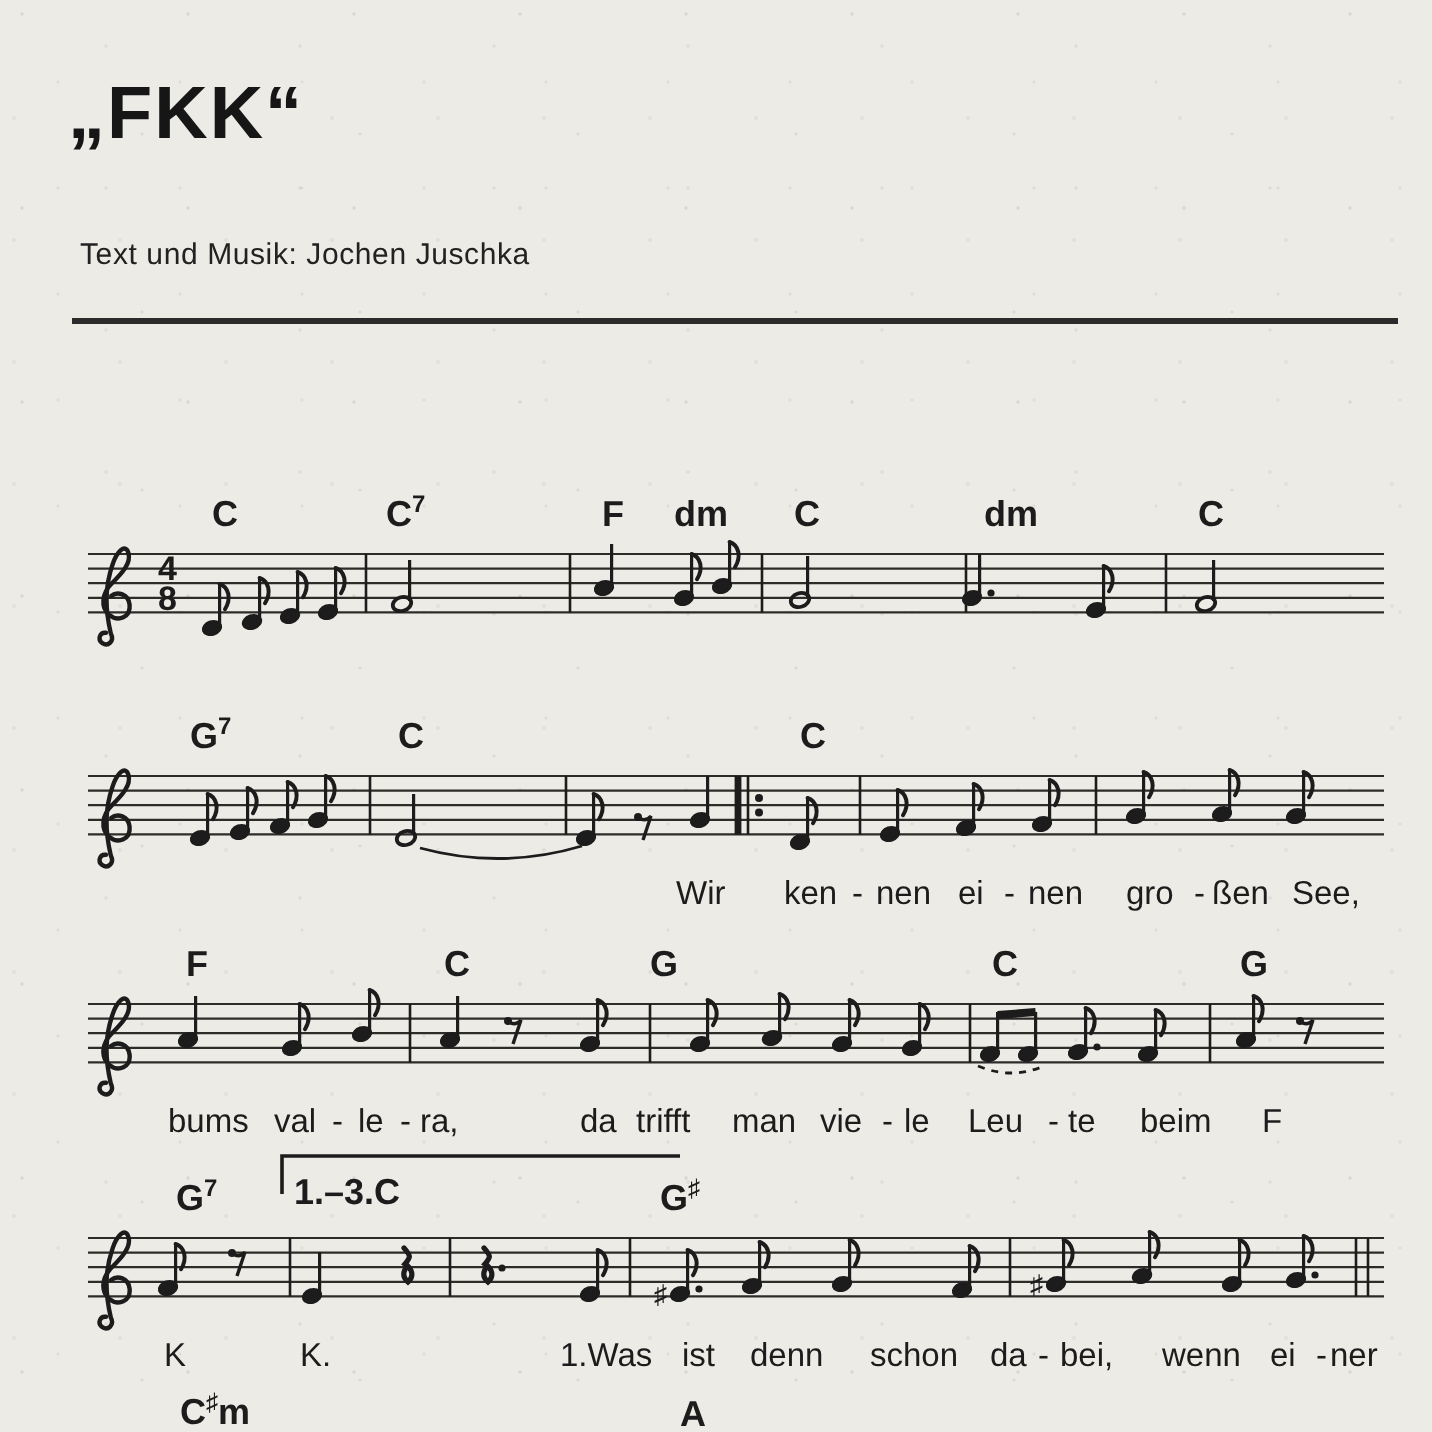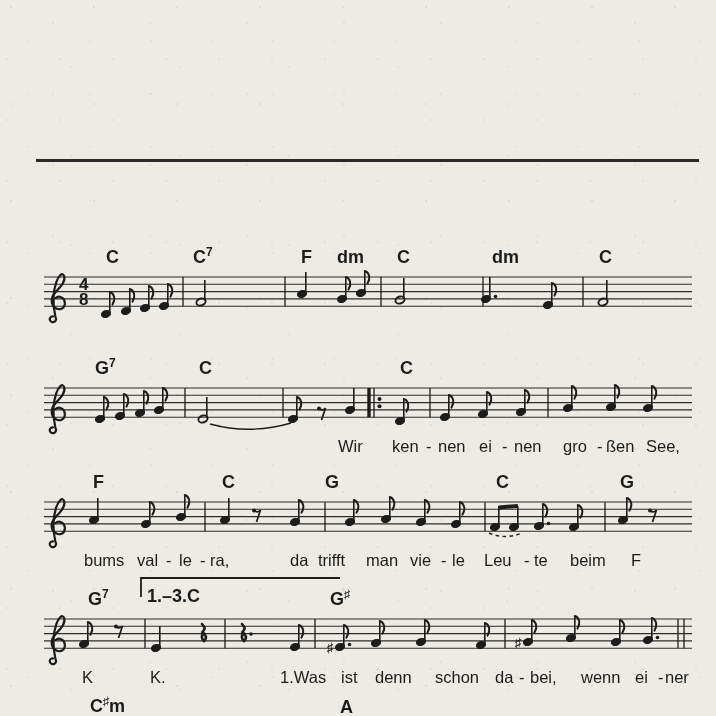--- a/index.html
+++ b/index.html
@@ -27,20 +27,22 @@
   .rule{
     position:absolute;left:36px;top:159px;width:663px;height:3px;
     background:#2b2b2b;border:none;
   }
   svg.score{position:absolute;left:0;top:0;}
 </style>
 </head>
 <body>
 
 <div class="page">
+  <h1 class="title">„FKK“</h1>
+  <div class="credit">Text und Musik: Jochen Juschka</div>
   <div class="rule"></div>
   <svg class="score" width="716" height="716" viewBox="0 0 716 716">
       <g>
         <line x1="44" y1="277" x2="692" y2="277" stroke="#2e2c29" stroke-width="1.1"></line>
         <line x1="44" y1="284.3" x2="692" y2="284.3" stroke="#2e2c29" stroke-width="1.1"></line>
         <line x1="44" y1="291.6" x2="692" y2="291.6" stroke="#2e2c29" stroke-width="1.1"></line>
         <line x1="44" y1="298.9" x2="692" y2="298.9" stroke="#2e2c29" stroke-width="1.1"></line>
         <line x1="44" y1="306.2" x2="692" y2="306.2" stroke="#2e2c29" stroke-width="1.1"></line>
         <path d="M3.4,39.8 C0.6,27.5 0.2,17 4.3,5.2 C6.3,-0.8 10.6,-5.8 12.2,-0.6 C13.8,4.6 8.6,10 4.2,14.4 C-1.2,19.6 -1.8,26.6 2.6,30.4 C7.2,34.2 13.4,31.6 12.8,25.4 C12.3,20 6.6,18.4 3.6,21 M3.4,39.8 C5.4,43.6 2,46.4 -0.8,44.6 C-3.4,42.8 -2.2,39 1,39.4" fill="none" stroke="#1c1c1c" stroke-width="2.2" stroke-linecap="round" transform="translate(52,277)"></path>
         <text x="79" y="290" font-size="17" fill="#1c1c1c" font-family="&quot;Liberation Sans&quot;, sans-serif" font-weight="700">4</text>

